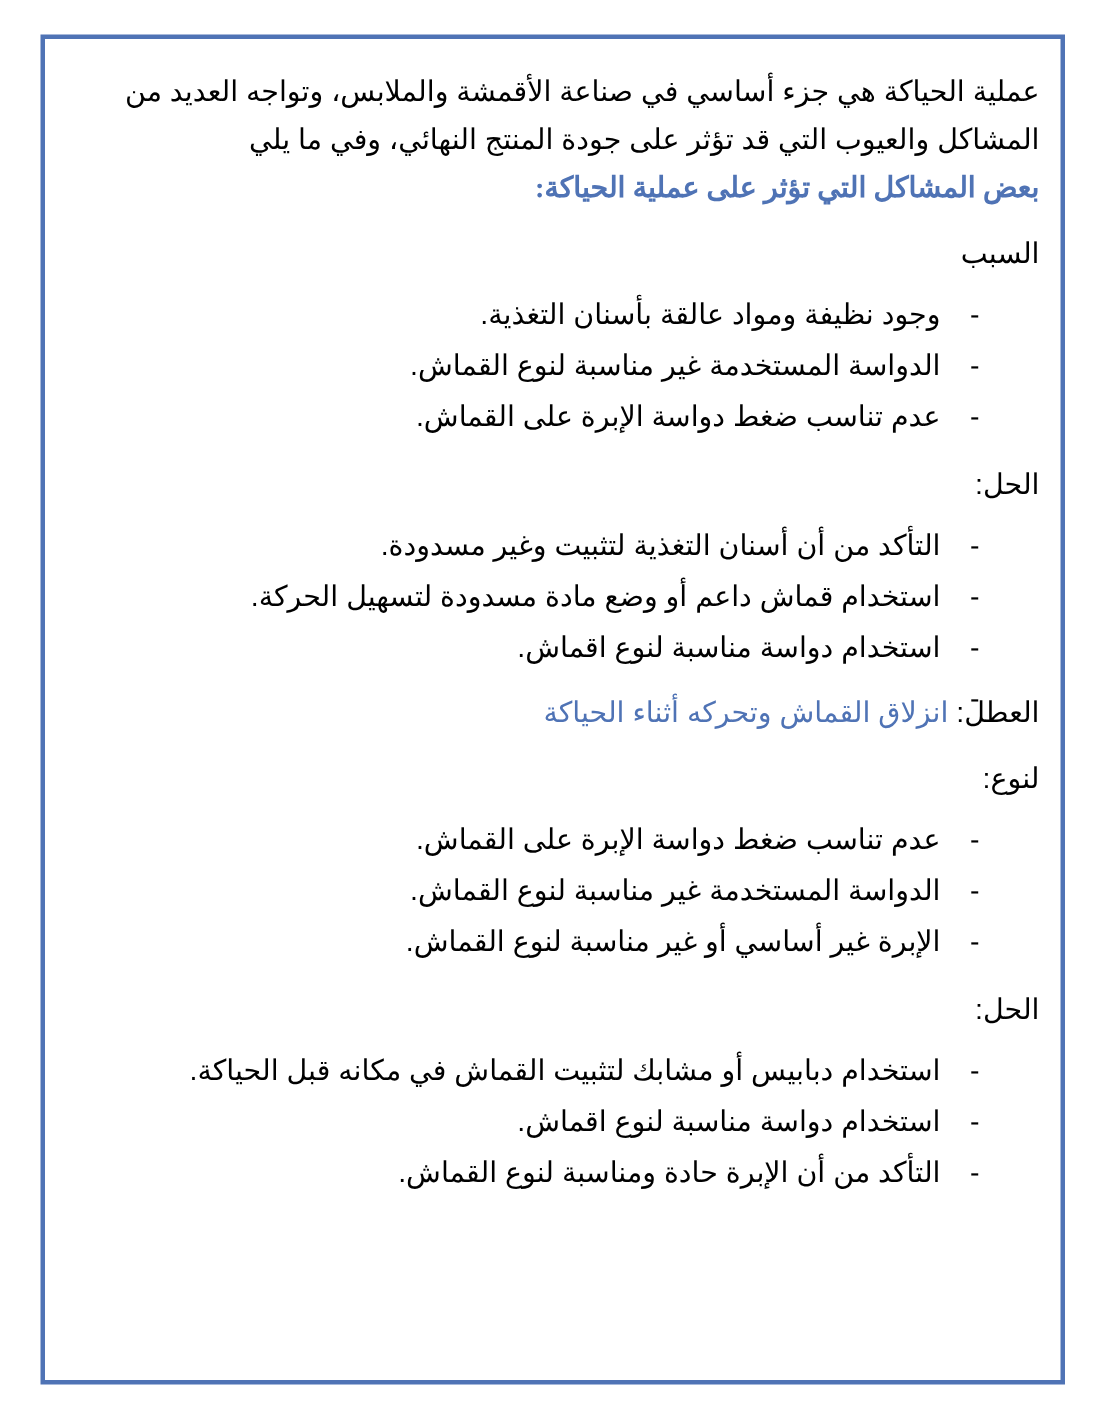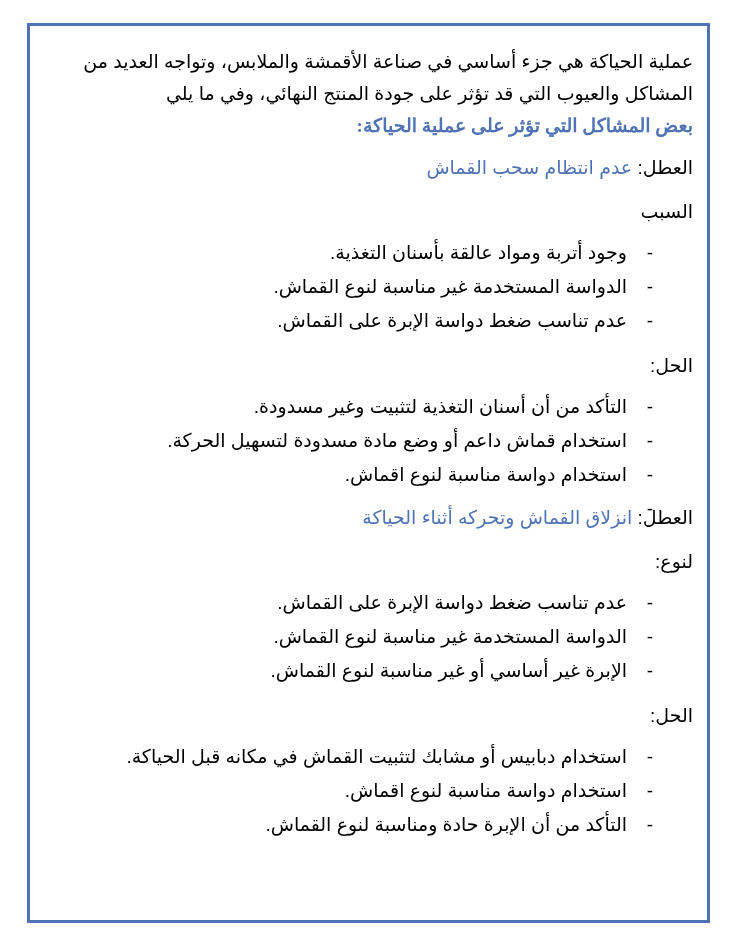--- a/index.html
+++ b/index.html
@@ -77,27 +77,23 @@
 </head>
 <body>
 
 <div class="page-box">
   <div class="content">
 
     <p class="intro">عملية الحياكة هي جزء أساسي في صناعة الأقمشة والملابس، وتواجه العديد من المشاكل والعيوب التي قد تؤثر على جودة المنتج النهائي، وفي ما يلي</p>
     <p class="intro-heading">بعض المشاكل التي تؤثر على عملية الحياكة:</p>
 
     <section>
-      <div class="fault-line">
-        <span class="fault-label">العطل:</span>
-        <span class="fault-title">عدم انتظام سحب القماش</span>
-      </div>
       <div class="section-label">السبب</div>
       <ul class="bullets">
-        <li><span class="dash">-</span><span>وجود أتربة ومواد عالقة بأسنان التغذية.</span></li>
+        <li><span class="dash">-</span><span>وجود نظيفة ومواد عالقة بأسنان التغذية.</span></li>
         <li><span class="dash">-</span><span>الدواسة المستخدمة غير مناسبة لنوع القماش.</span></li>
         <li><span class="dash">-</span><span>عدم تناسب ضغط دواسة الإبرة على القماش.</span></li>
       </ul>
       <div class="section-label">الحل:</div>
       <ul class="bullets">
         <li><span class="dash">-</span><span>التأكد من أن أسنان التغذية لتثبيت وغير مسدودة.</span></li>
         <li><span class="dash">-</span><span>استخدام قماش داعم أو وضع مادة مسدودة لتسهيل الحركة.</span></li>
         <li><span class="dash">-</span><span>استخدام دواسة مناسبة لنوع اقماش.</span></li>
         <li><span class="dash">-</span></li>
       </ul>

